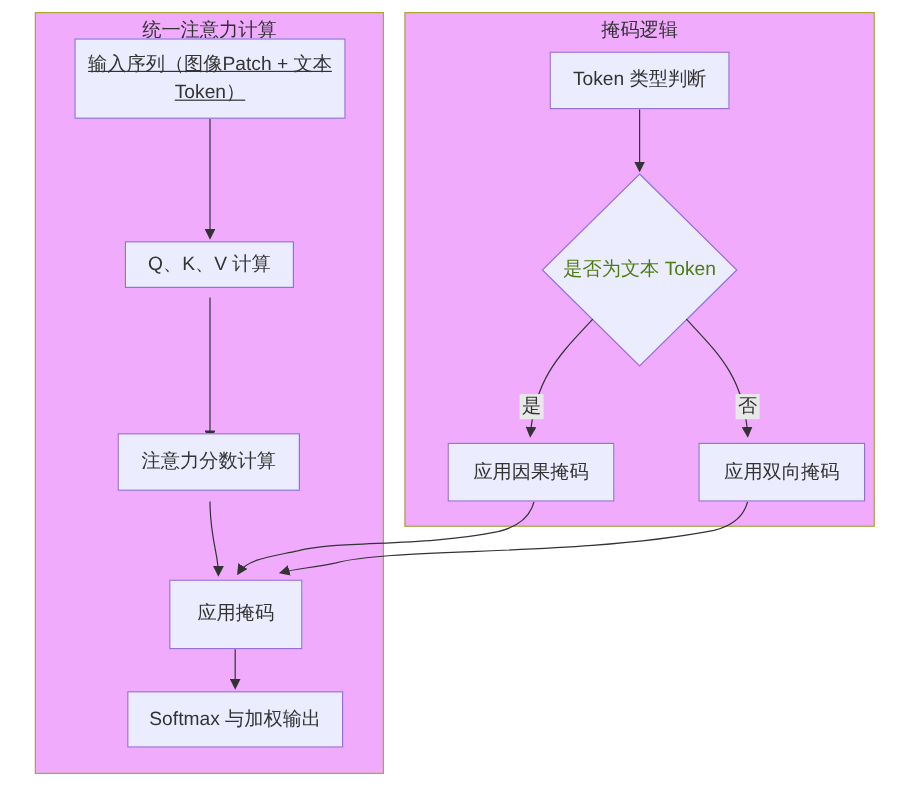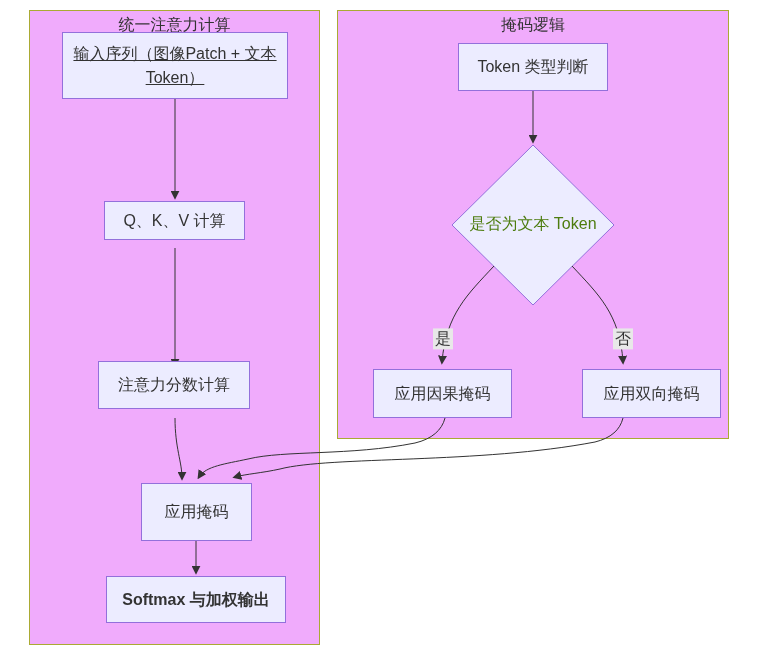--- a/index.html
+++ b/index.html
@@ -56,21 +56,21 @@
     text-align: center;
     color: #333333;
     font-size: 16px;
     line-height: 1.45;
     padding: 0 8px;
   }
   #node-input   { left: 62px;  top: 32px;  width: 226px; height: 67px; text-decoration: underline; }
   #node-qkv     { left: 104px; top: 201px; width: 141px; height: 39px; }
   #node-attn    { left: 98px;  top: 361px; width: 152px; height: 48px; }
   #node-apply   { left: 141px; top: 483px; width: 111px; height: 58px; }
-  #node-softmax { left: 106px; top: 576px; width: 180px; height: 47px; font-weight: bold; }
+  #node-softmax { left: 106px; top: 576px; width: 180px; height: 47px; }
   #node-token   { left: 458px; top: 43px;  width: 150px; height: 48px; }
   #node-causal  { left: 373px; top: 369px; width: 139px; height: 49px; }
   #node-bidir   { left: 556px; top: 369px; width: 139px; height: 49px; margin-left: 26px; }
 
   .diamond-label {
     position: absolute;
     left: 452px;
     top: 214px;
     width: 162px;
     text-align: center;

